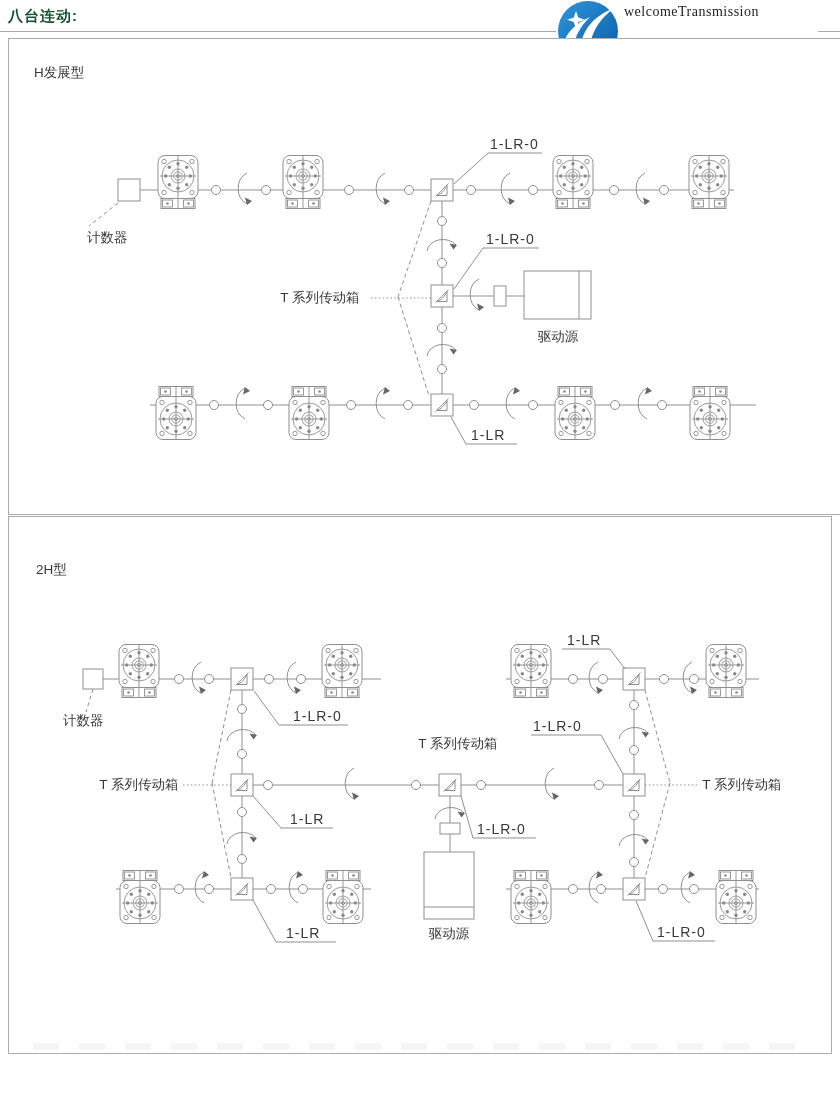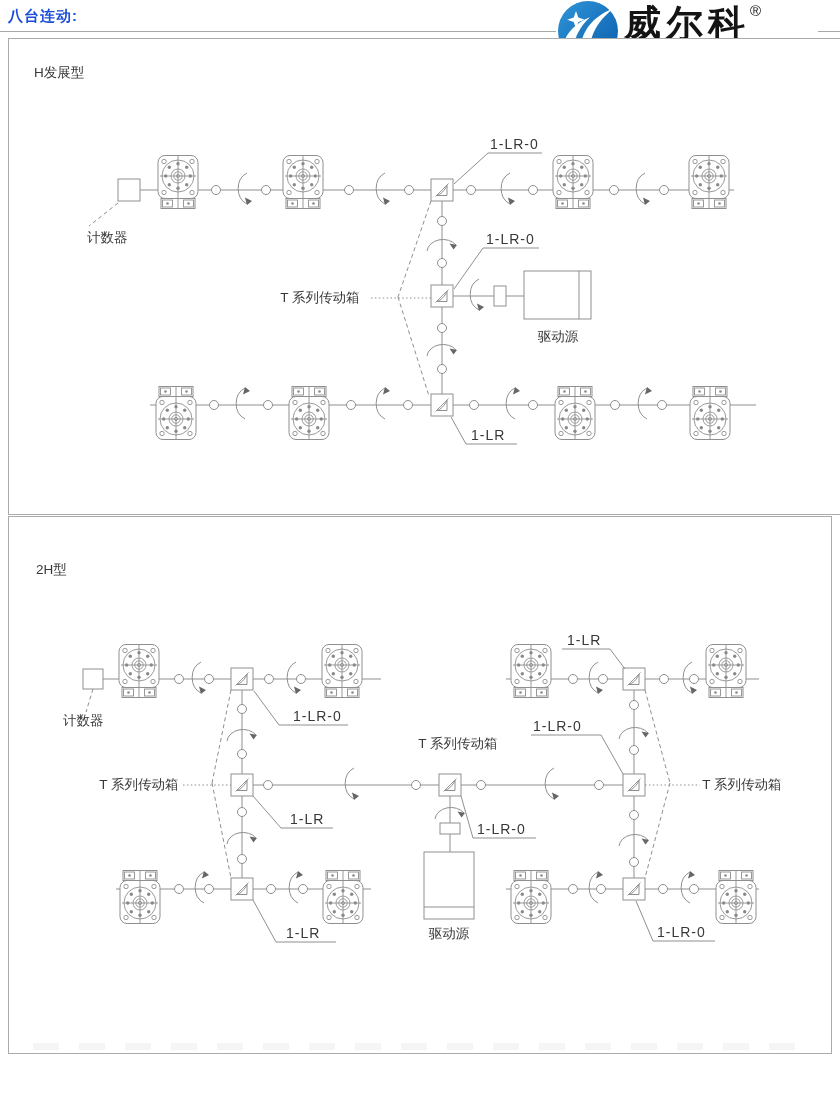--- a/index.html
+++ b/index.html
@@ -1,17 +1,17 @@
 <!DOCTYPE html>
 <html><head>
 <meta charset="utf-8">
 <style>
   html,body{margin:0;padding:0;background:#fff;}
   body{width:840px;height:1094px;position:relative;font-family:"Liberation Sans",sans-serif;overflow:hidden;}
-  .hdr-title{position:absolute;left:8px;top:7px;font-size:15px;font-weight:600;color:#1d4ed8;letter-spacing:1px;}
+  .hdr-title{position:absolute;left:8px;top:7px;font-size:15px;font-weight:600;color:#14532d;letter-spacing:1px;}
   .top-rule{position:absolute;left:0;top:31px;width:840px;height:1px;background:#a8a8a8;}
   .logo-wrap{position:absolute;left:556px;top:0;width:262px;height:66px;background:#fff;display:flex;align-items:flex-start;}
   .logo-txt{display:flex;flex-direction:column;margin-left:4px;margin-top:4px;}
   .brand-row{display:flex;align-items:flex-start;}
   .brand{font-size:37px;font-weight:bold;color:#141414;letter-spacing:5px;line-height:1.1;font-family:"Liberation Sans",sans-serif;}
   .reg{font-size:15px;color:#141414;margin-top:-2px;}
   .logo-sub{font-size:14px;color:#222;font-family:"Liberation Serif",serif;letter-spacing:.5px;margin-top:0px;}
   .panel{position:absolute;left:8px;width:822px;border:1px solid #ababab;background:#fff;}
   #panel-h{top:38px;height:475px;padding-left:37px;}
   #panel-2h{top:516px;height:536px;}
@@ -42,24 +42,20 @@
         <stop offset="0" stop-color="#2f95d8"></stop>
           <stop offset="1" stop-color="#0a5cab"></stop>
       </linearGradient>
     </defs>
     <circle cx="32" cy="31" r="30" fill="url(#lg)"></circle>
     <path fill="#fff" d="M25,58 C22,40 30,19 58,8 C39,23 33,38 34,56 C31,59 28,59 25,58 Z"></path>
     <path fill="#fff" d="M7,44 C11,32 20,23 34,17 C24,27 19,36 18,47 C14,48 9,47 7,44 Z"></path>
     <path fill="#fff" d="M20,11 l2.3,6.5 6.5,2.3 -6.5,2.3 -2.3,6.5 -2.3,-6.5 -6.5,-2.3 6.5,-2.3 z"></path>
   </svg>
   <div class="logo-txt">
-    <div class="brand-row">
-      <span class="brand">威尔科</span>
-      <span class="reg">®</span>
-    </div>
     <span class="logo-sub">welcomeTransmission</span>
   </div>
 </div>
 
 <div class="panel" id="panel-h">
   <svg id="svg1" width="822" height="475" viewBox="0 0 822 475">
     <defs>
       <g id="gb">
         <rect x="5" y="45.5" width="34" height="10" class="wr"></rect>
         <rect x="6.5" y="47" width="10" height="7" class="nf"></rect>

